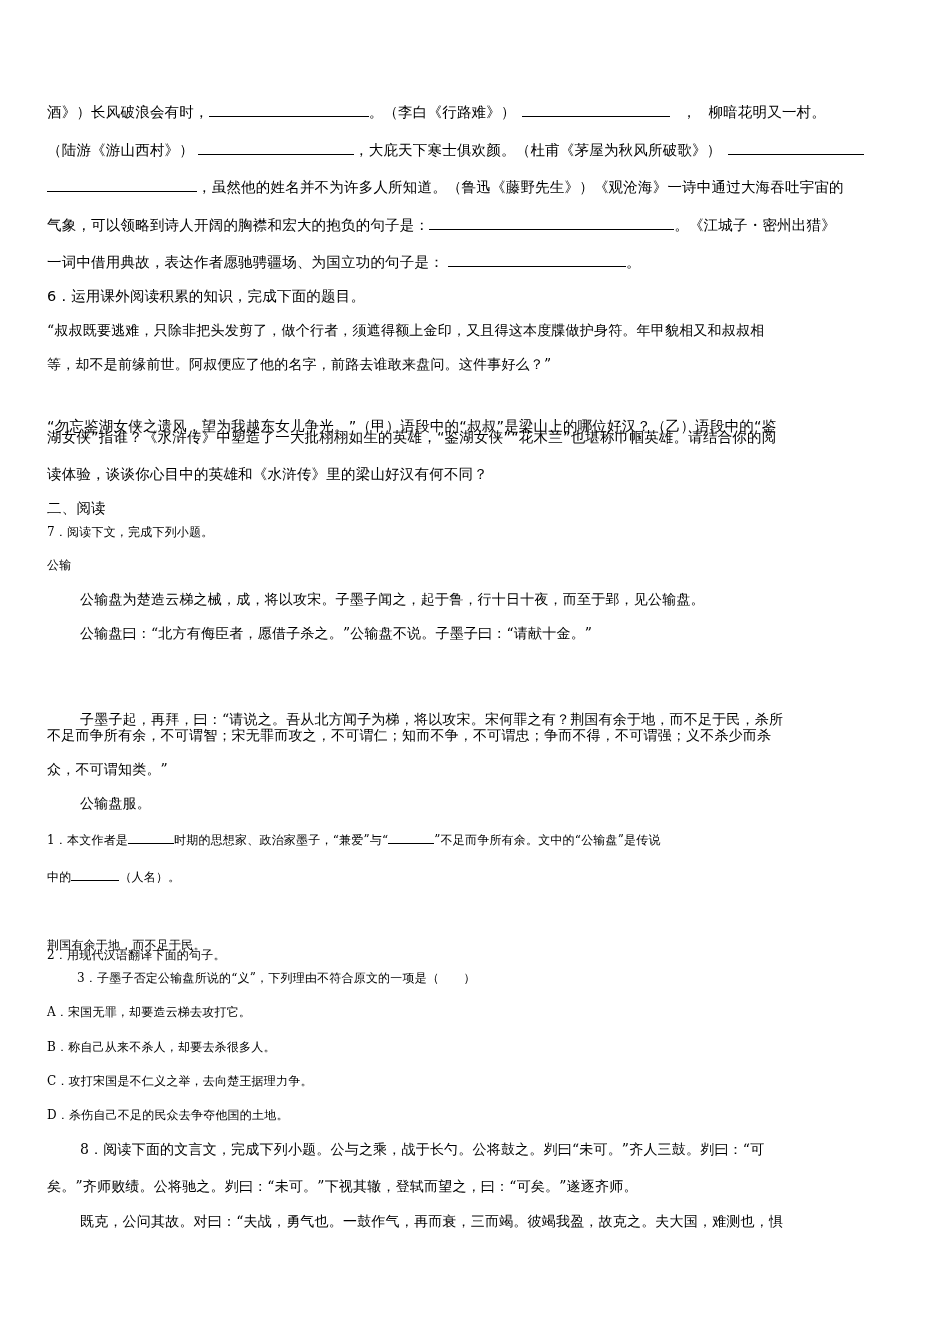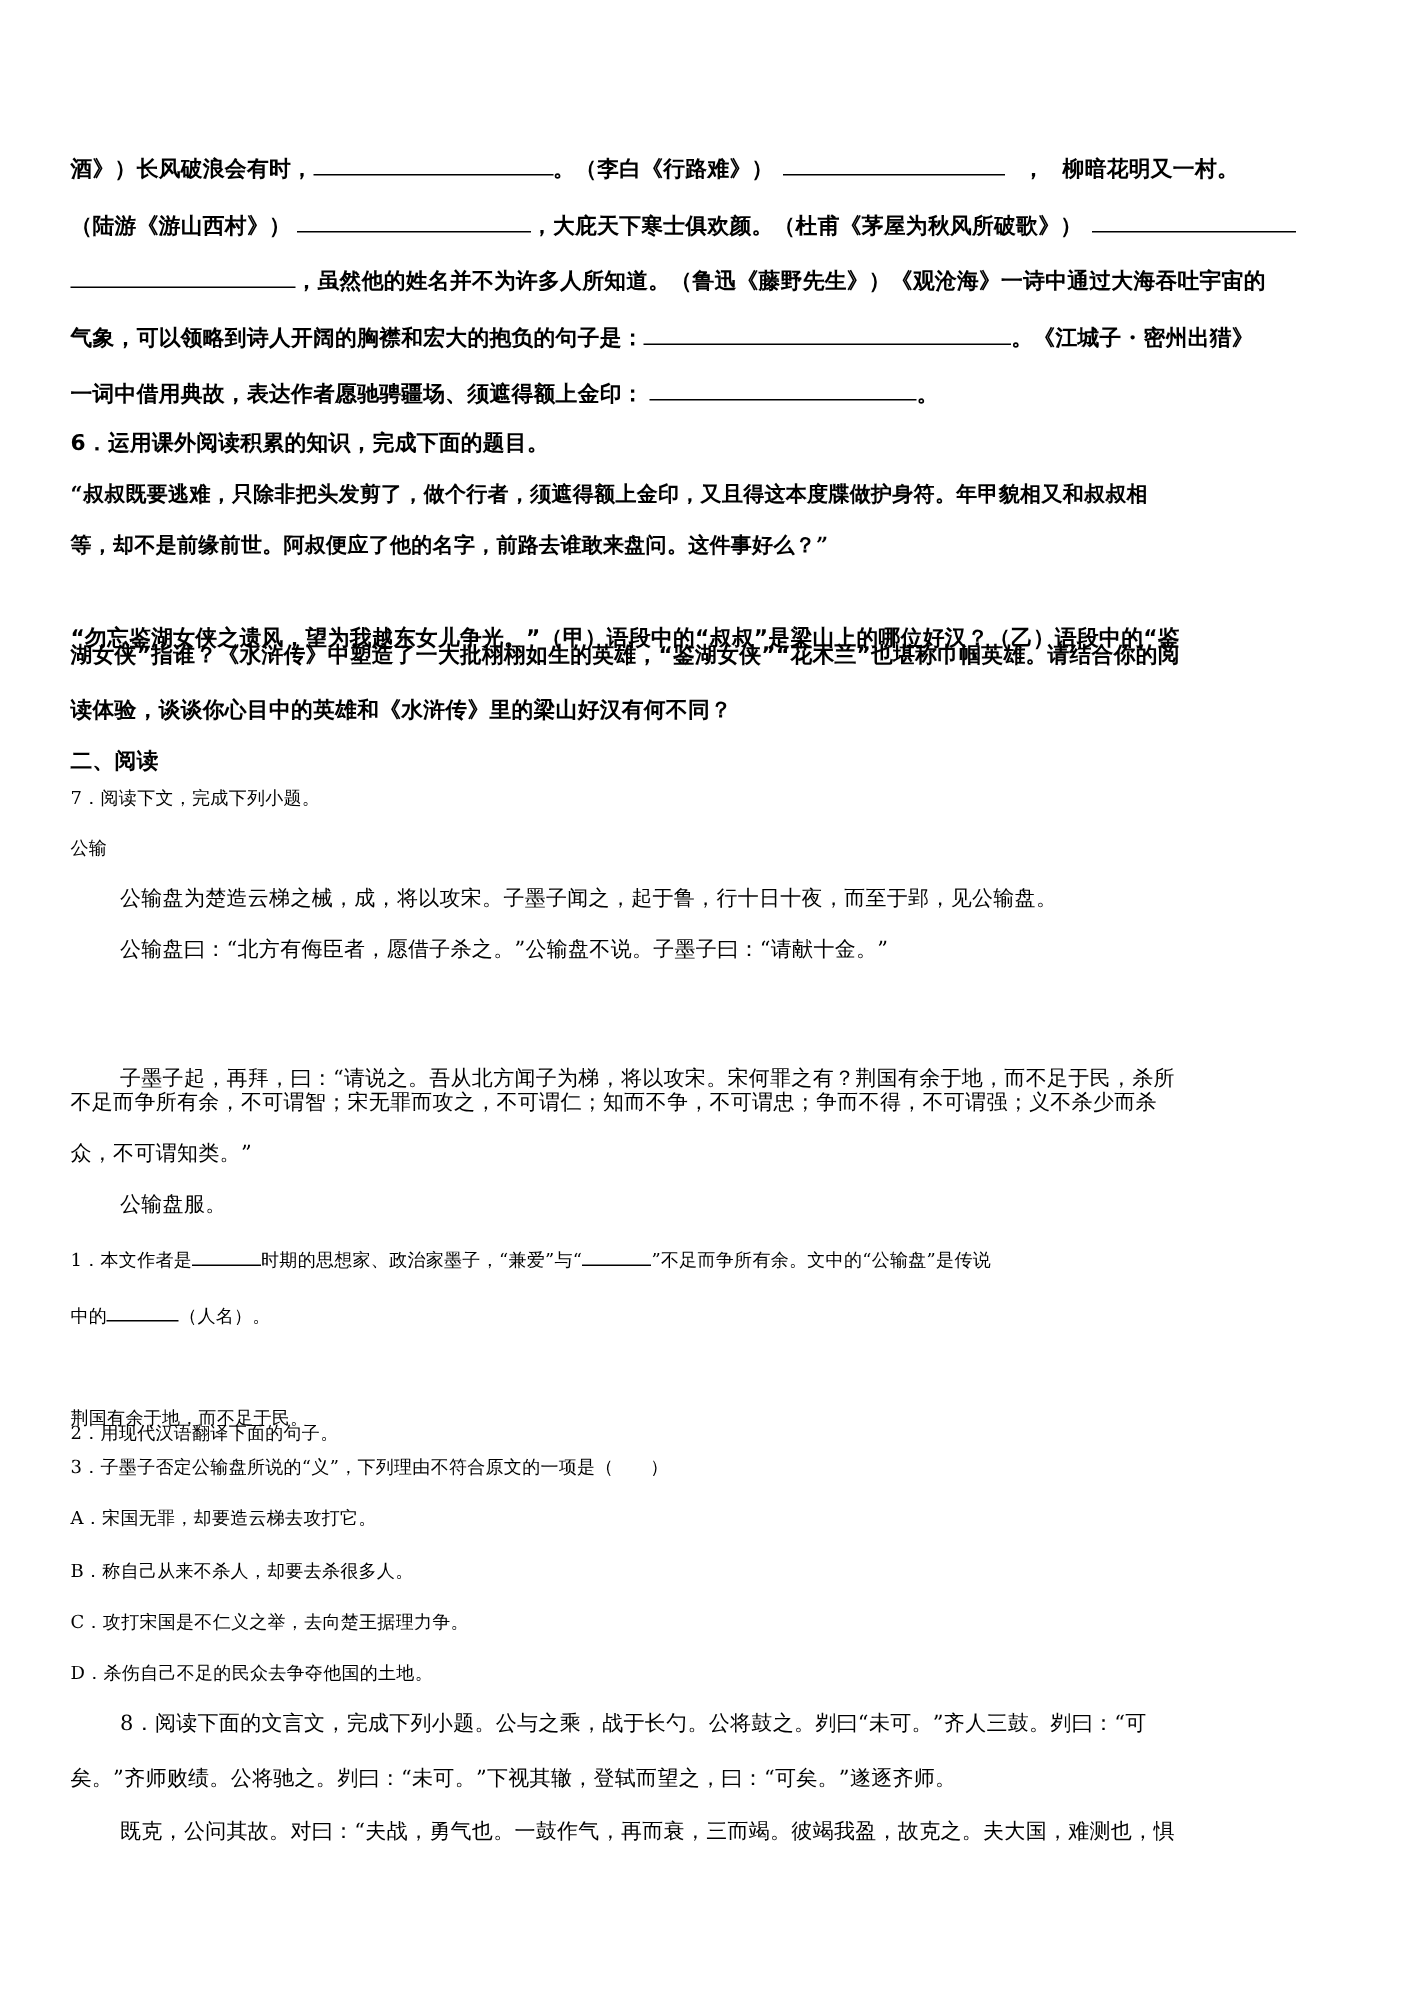--- a/index.html
+++ b/index.html
@@ -1,21 +1,21 @@
 <!DOCTYPE html>
 <html><head>
 <meta charset="utf-8">
 <style>
   html, body { margin: 0; padding: 0; background: #ffffff; }
   body { width: 950px; height: 1344px; position: relative; overflow: hidden;
          font-family: "DejaVu Serif", "Liberation Serif", serif; color: #000; }
   .page { position: absolute; left: 0; top: 0; width: 950px; height: 1344px; }
   .line { position: absolute; left: 47px; width: 860px; white-space: nowrap;
           font-size: 12px; line-height: 22px; letter-spacing: 0.2px; }
-  .bold { font-weight: bold; font-family: "DejaVu Sans", "Liberation Sans", sans-serif; font-size: 14.5px; }
+  .bold { font-weight: normal; font-family: "DejaVu Sans", "Liberation Sans", sans-serif; font-size: 14.5px; }
   .kai { font-family: "DejaVu Serif", "Liberation Serif", serif; font-size: 14px; }
   .indent { left: 80px; width: 827px; }
   .blank { display: inline-block; border-bottom: 1px solid #000; height: 15px; vertical-align: baseline; }
   .sp { display: inline-block; }
 </style>
 </head>
 <body>
 
 <div class="page">
 
@@ -29,21 +29,21 @@
 
   <div class="line bold" style="top:176px;">
     <span class="blank" style="width:150px;"></span><span>，虽然他的姓名并不为许多人所知道。（鲁迅《藤野先生》）《观沧海》一诗中通过大海吞吐宇宙的</span>
   </div>
 
   <div class="line bold" style="top:214px;">
     <span>气象，可以领略到诗人开阔的胸襟和宏大的抱负的句子是：</span><span class="blank" style="width:245px;"></span><span>。《江城子・密州出猎》</span>
   </div>
 
   <div class="line bold" style="top:251px;">
-    <span>一词中借用典故，表达作者愿驰骋疆场、须遮得额上金印：</span><span class="sp" style="width:4px"></span><span class="blank" style="width:178px;"></span><span>。</span>
+    <span>一词中借用典故，表达作者愿驰骋疆场、为国立功的句子是：</span><span class="sp" style="width:4px"></span><span class="blank" style="width:178px;"></span><span>。</span>
   </div>
 
   <div class="line bold" style="top:285px;">6．运用课外阅读积累的知识，完成下面的题目。</div>
   <div class="line kai bold" style="top:319px;">“叔叔既要逃难，只除非把头发剪了，做个行者，须遮得额上金印，又且得这本度牒做护身符。年甲貌相又和叔叔相</div>
   <div class="line kai bold" style="top:353px;">等，却不是前缘前世。阿叔便应了他的名字，前路去谁敢来盘问。这件事好么？”</div>
   <div class="line bold" style="top:389px;margin-top:26px;">“勿忘鉴湖女侠之遗风，望为我越东女儿争光。”（甲）语段中的“叔叔”是梁山上的哪位好汉？（乙）语段中的“鉴</div>
   <div class="line bold" style="top:426px;">湖女侠”指谁？《水浒传》中塑造了一大批栩栩如生的英雄，“鉴湖女侠”“花木兰”也堪称巾帼英雄。请结合你的阅</div>
   <div class="line bold" style="top:463px;">读体验，谈谈你心目中的英雄和《水浒传》里的梁山好汉有何不同？</div>
 
   <div class="line bold" style="top:497px;">二、阅读</div>
@@ -61,21 +61,21 @@
   <div class="line" style="top:828px;">
     <span>1．本文作者是</span><span class="blank" style="width:46px;"></span><span>时期的思想家、政治家墨子，“兼爱”与“</span><span class="blank" style="width:46px;"></span><span>”不足而争所有余。文中的“公输盘”是传说</span>
   </div>
   <div class="line" style="top:865px;">
     <span>中的</span><span class="blank" style="width:48px;"></span><span>（人名）。</span>
   </div>
 
   <div class="line" style="top:944px;">2．用现代汉语翻译下面的句子。</div>
   <div class="line" style="top:934px;">荆国有余于地，而不足于民。</div>
 
-  <div class="line" style="top:967px;">3．子墨子否定公输盘所说的“义”，下列理由不符合原文的一项是（　　）</div>
+  <div class="line" style="top:967px;margin-left:30px;">3．子墨子否定公输盘所说的“义”，下列理由不符合原文的一项是（　　）</div>
   <div class="line" style="top:1001px;">A．宋国无罪，却要造云梯去攻打它。</div>
   <div class="line" style="top:1036px;">B．称自己从来不杀人，却要去杀很多人。</div>
   <div class="line" style="top:1070px;">C．攻打宋国是不仁义之举，去向楚王据理力争。</div>
   <div class="line" style="top:1104px;">D．杀伤自己不足的民众去争夺他国的土地。</div>
 
   <div class="line indent kai" style="top:1138px;">8．阅读下面的文言文，完成下列小题。公与之乘，战于长勺。公将鼓之。刿曰“未可。”齐人三鼓。刿曰：“可</div>
   <div class="line kai" style="top:1175px;">矣。”齐师败绩。公将驰之。刿曰：“未可。”下视其辙，登轼而望之，曰：“可矣。”遂逐齐师。</div>
   <div class="line indent kai" style="top:1210px;">既克，公问其故。对曰：“夫战，勇气也。一鼓作气，再而衰，三而竭。彼竭我盈，故克之。夫大国，难测也，惧</div>
 
 </div>

